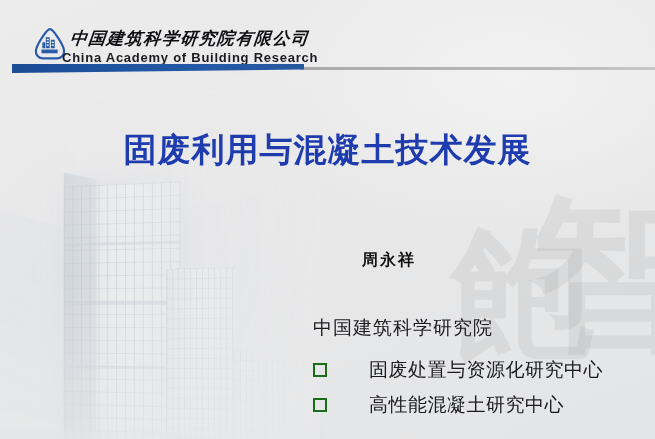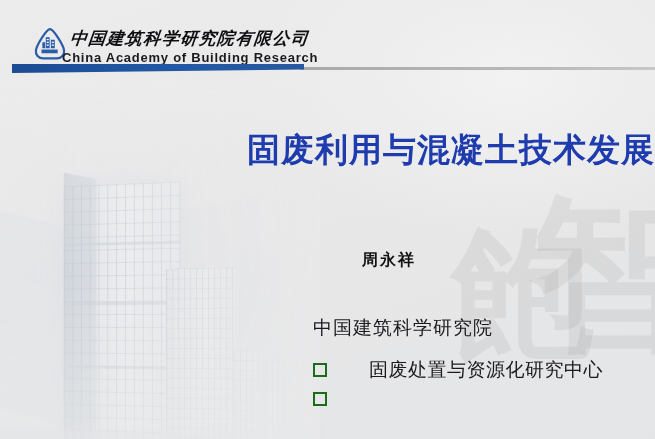--- a/index.html
+++ b/index.html
@@ -157,21 +157,21 @@
   .rule-blue {
     position:absolute; left:12px; top:64px;
     width:292px; height:9px;
     background:linear-gradient(to right,#1b4c94 0%,#2158a5 55%,#28589f 100%);
     clip-path:polygon(0 0, 100% 0, 100% 62%, 0 100%);
   }
 
   
   .title {
     position:absolute; left:0; top:128px; width:655px;
-    text-align:right;
+    text-align:center;
     font-family:"DejaVu Sans","Liberation Sans",sans-serif;
     font-size:33px; font-weight:700;
     letter-spacing:1px;
     color:#1f3cae;
     z-index:25;
     white-space:nowrap;
   }
 
   
   .presenter {
@@ -282,16 +282,17 @@
 
   <div class="affil">中国建筑科学研究院</div>
 
   <div class="centers">
     <div class="center-row">
       <span class="bullet-sq"></span>
       <span class="center-label">固废处置与资源化研究中心</span>
     </div>
     <div class="center-row">
       <span class="bullet-sq"></span>
+      <span class="center-label">高性能混凝土研究中心</span>
     </div>
   </div>
 
 </div>
 
 </body></html>

